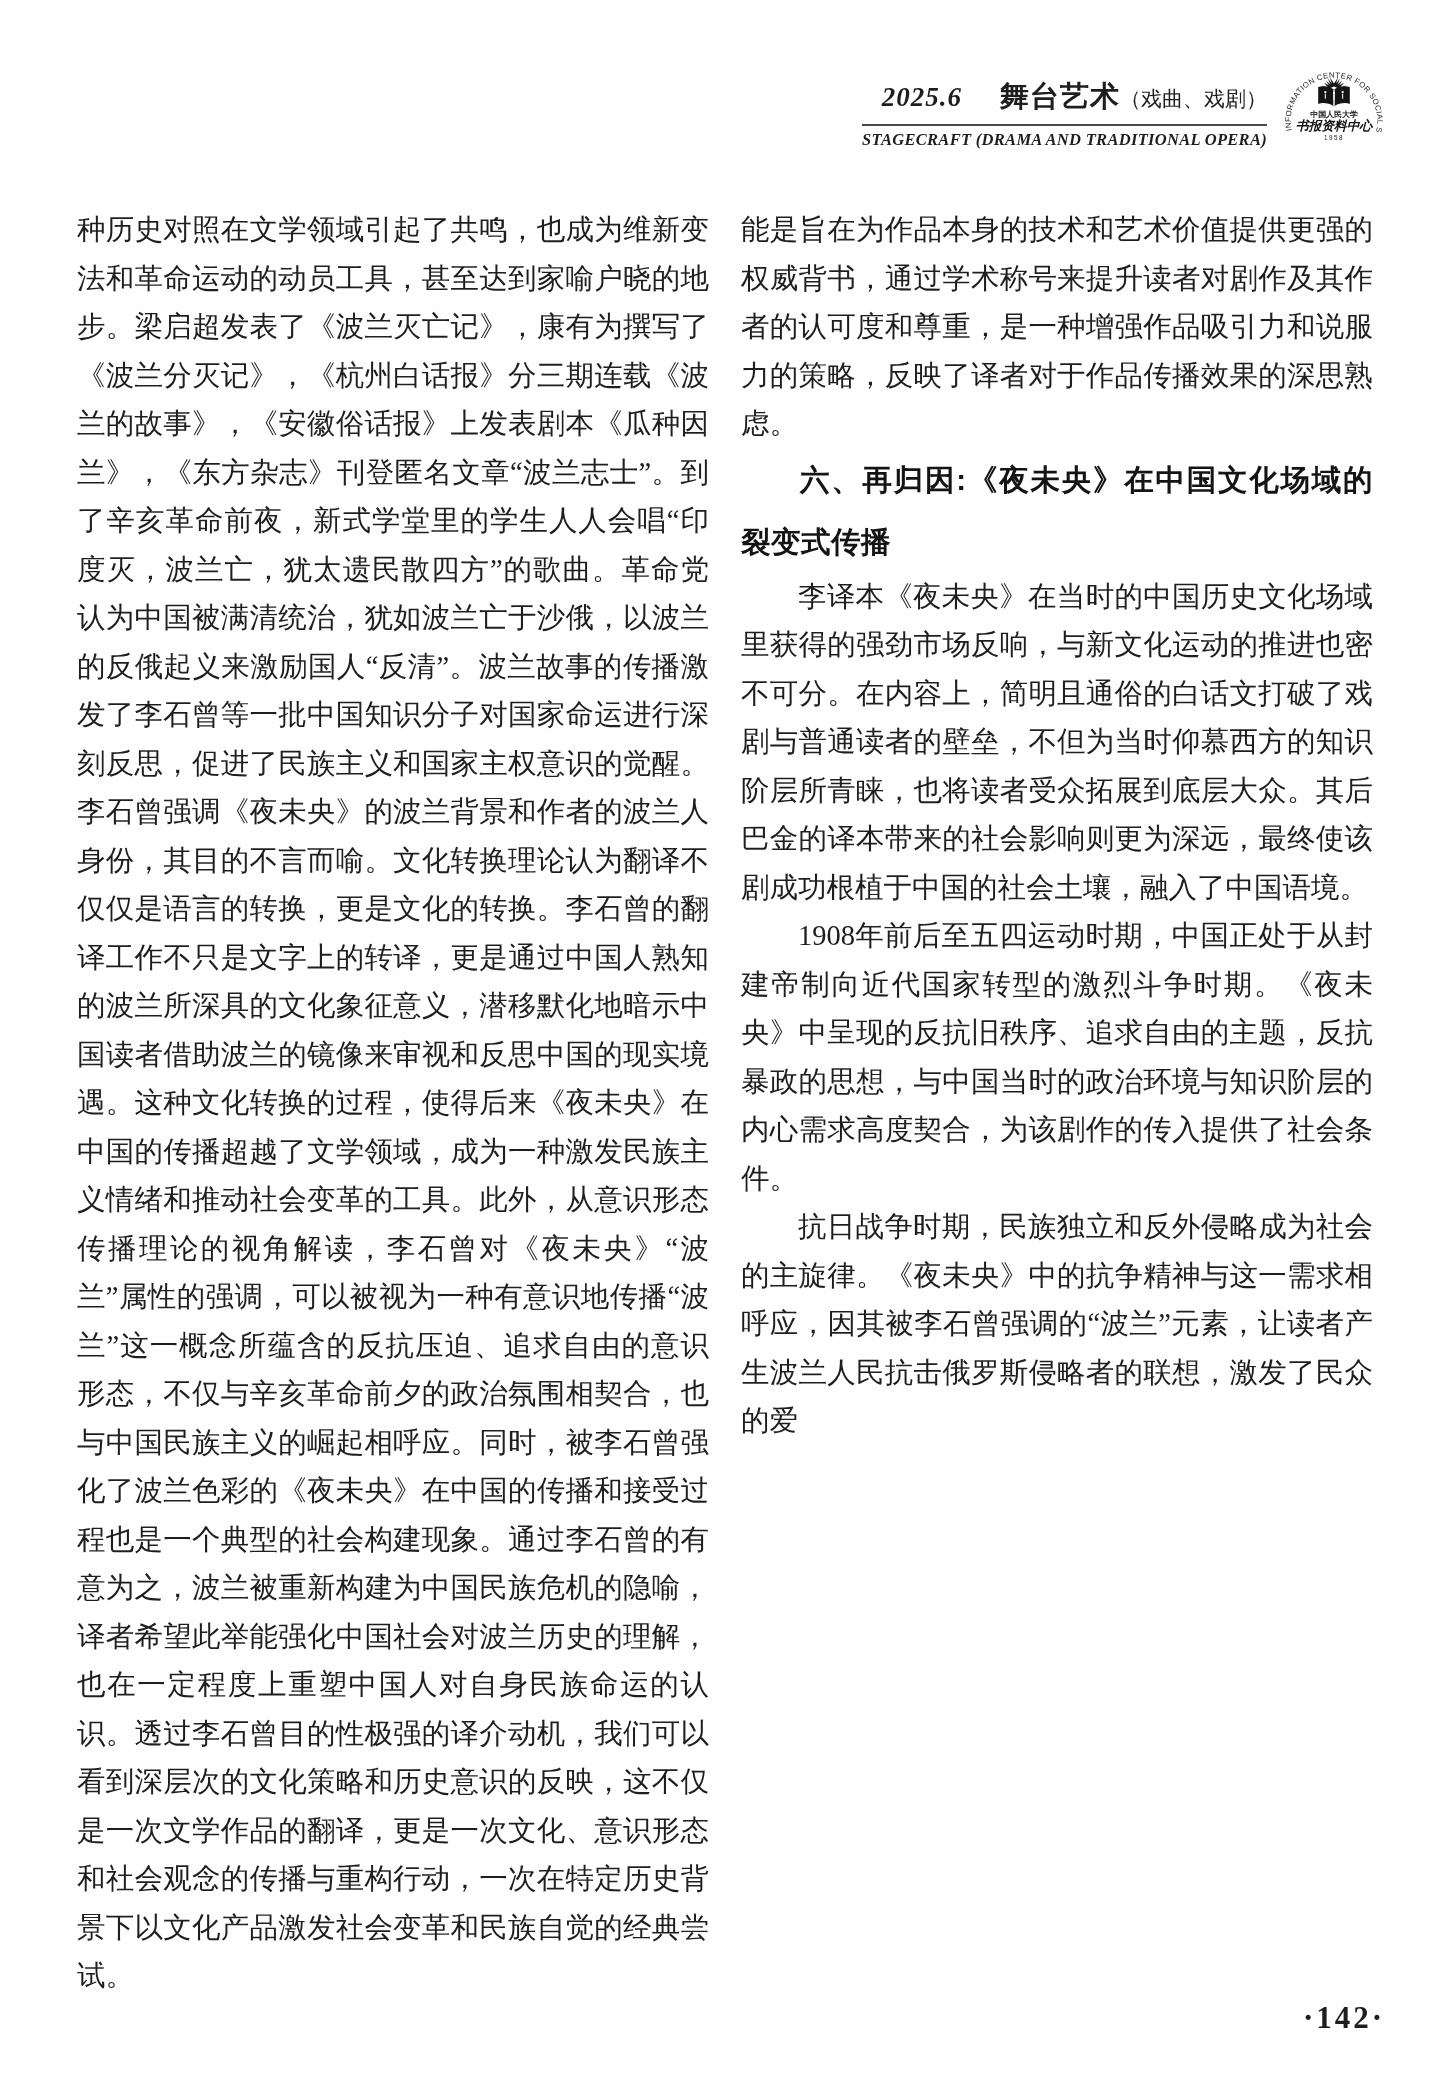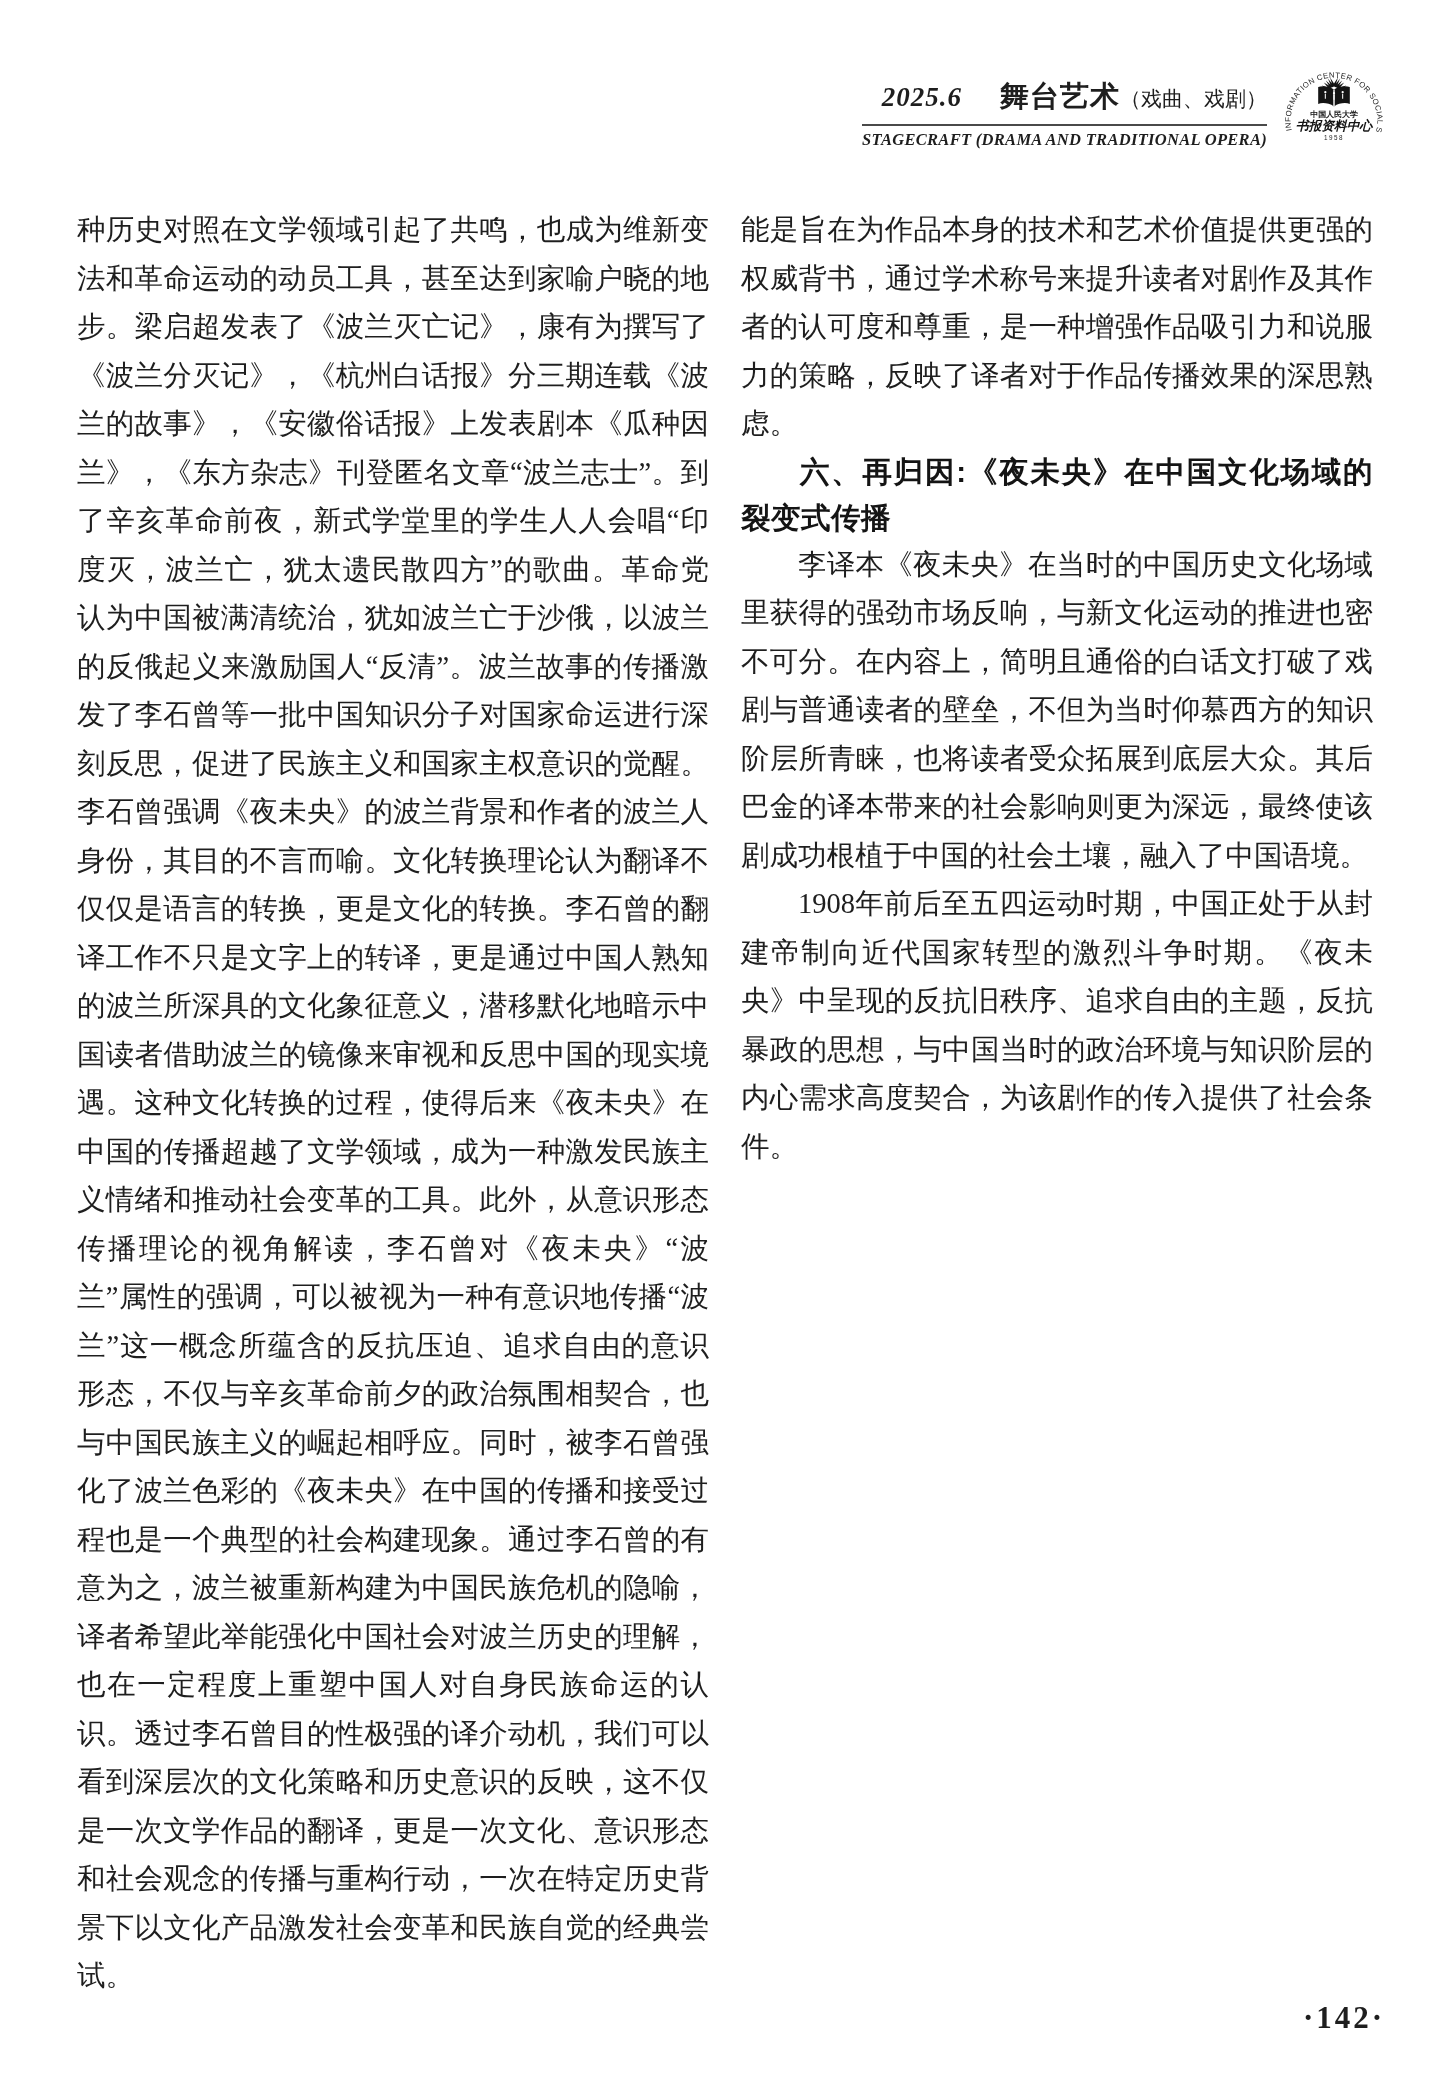--- a/index.html
+++ b/index.html
@@ -77,21 +77,21 @@
     text-justify:inter-character;
     word-break:break-all;
   }
   .col p{margin:0;text-indent:2em;}
   .col p.cont{text-indent:0;}
   .col h2.heading{
     margin:0;
     font-family:"Liberation Sans","DejaVu Sans",sans-serif;
     font-weight:700;
     font-size:29.5px;
-    line-height:46px;
+    line-height:62px;
     text-indent:2em;
     text-align:justify;
     letter-spacing:0.5px;
     color:#141414;
   }
   
   .page-num{
     position:absolute;
     left:1303px;
     top:2000px;
@@ -146,20 +146,21 @@
 
   <main class="columns">
     <section class="col" id="col-left">
         <p class="cont">种历史对照在文学领域引起了共鸣，也成为维新变法和革命运动的动员工具，甚至达到家喻户晓的地步。梁启超发表了《波兰灭亡记》，康有为撰写了《波兰分灭记》，《杭州白话报》分三期连载《波兰的故事》，《安徽俗话报》上发表剧本《瓜种因兰》，《东方杂志》刊登匿名文章“波兰志士”。到了辛亥革命前夜，新式学堂里的学生人人会唱“印度灭，波兰亡，犹太遗民散四方”的歌曲。革命党认为中国被满清统治，犹如波兰亡于沙俄，以波兰的反俄起义来激励国人“反清”。波兰故事的传播激发了李石曾等一批中国知识分子对国家命运进行深刻反思，促进了民族主义和国家主权意识的觉醒。李石曾强调《夜未央》的波兰背景和作者的波兰人身份，其目的不言而喻。文化转换理论认为翻译不仅仅是语言的转换，更是文化的转换。李石曾的翻译工作不只是文字上的转译，更是通过中国人熟知的波兰所深具的文化象征意义，潜移默化地暗示中国读者借助波兰的镜像来审视和反思中国的现实境遇。这种文化转换的过程，使得后来《夜未央》在中国的传播超越了文学领域，成为一种激发民族主义情绪和推动社会变革的工具。此外，从意识形态传播理论的视角解读，李石曾对《夜未央》“波兰”属性的强调，可以被视为一种有意识地传播“波兰”这一概念所蕴含的反抗压迫、追求自由的意识形态，不仅与辛亥革命前夕的政治氛围相契合，也与中国民族主义的崛起相呼应。同时，被李石曾强化了波兰色彩的《夜未央》在中国的传播和接受过程也是一个典型的社会构建现象。通过李石曾的有意为之，波兰被重新构建为中国民族危机的隐喻，译者希望此举能强化中国社会对波兰历史的理解，也在一定程度上重塑中国人对自身民族命运的认识。透过李石曾目的性极强的译介动机，我们可以看到深层次的文化策略和历史意识的反映，这不仅是一次文学作品的翻译，更是一次文化、意识形态和社会观念的传播与重构行动，一次在特定历史背景下以文化产品激发社会变革和民族自觉的经典尝试。</p>
       </section>
     <section class="col" id="col-right">
         <p class="cont">能是旨在为作品本身的技术和艺术价值提供更强的权威背书，通过学术称号来提升读者对剧作及其作者的认可度和尊重，是一种增强作品吸引力和说服力的策略，反映了译者对于作品传播效果的深思熟虑。</p>
         <h2 class="heading">六、再归因:《夜未央》在中国文化场域的裂变式传播</h2>
         <p class="para">李译本《夜未央》在当时的中国历史文化场域里获得的强劲市场反响，与新文化运动的推进也密不可分。在内容上，简明且通俗的白话文打破了戏剧与普通读者的壁垒，不但为当时仰慕西方的知识阶层所青睐，也将读者受众拓展到底层大众。其后巴金的译本带来的社会影响则更为深远，最终使该剧成功根植于中国的社会土壤，融入了中国语境。</p>
         <p class="para">1908年前后至五四运动时期，中国正处于从封建帝制向近代国家转型的激烈斗争时期。《夜未央》中呈现的反抗旧秩序、追求自由的主题，反抗暴政的思想，与中国当时的政治环境与知识阶层的内心需求高度契合，为该剧作的传入提供了社会条件。</p>
+        <p class="para">抗日战争时期，民族独立和反外侵略成为社会的主旋律。《夜未央》中的抗争精神与这一需求相呼应，因其被李石曾强调的“波兰”元素，让读者产生波兰人民抗击俄罗斯侵略者的联想，激发了民众的爱</p>
       </section>
   </main>
 
   <footer>
     <span class="page-num">·142·</span>
   </footer>
 
 </div>
 
 </body></html>

